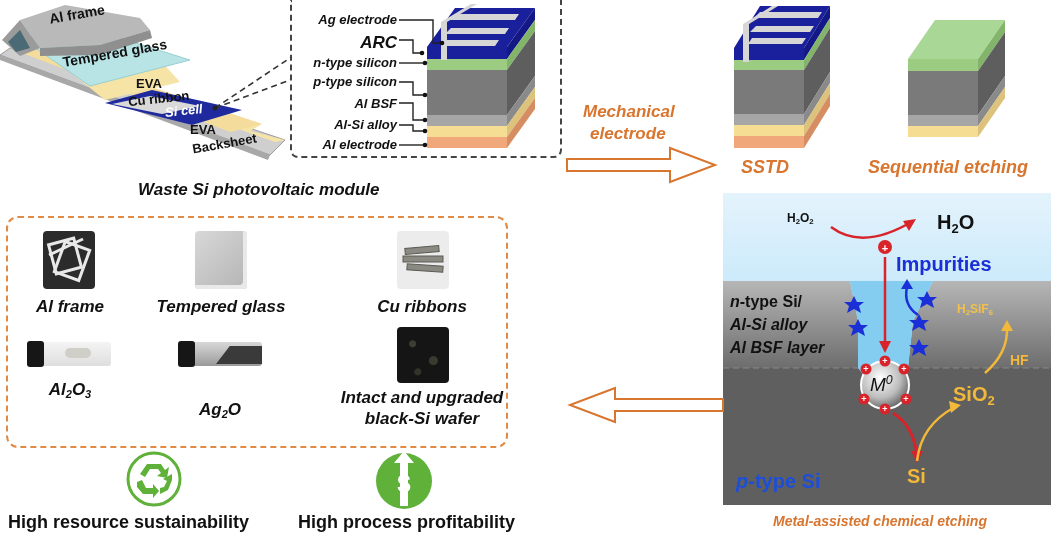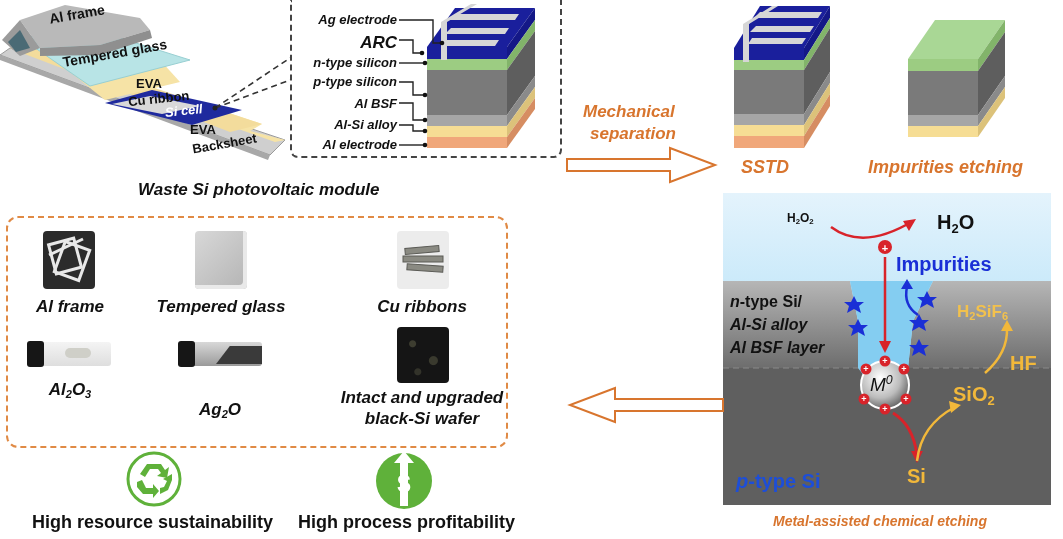--- a/index.html
+++ b/index.html
@@ -103,21 +103,21 @@
 
 <div class="abs lbl" style="right:666px;top:12px;font-size:13px;">Ag electrode</div>
 <div class="abs lbl" style="right:666px;top:33px;font-size:17px;">ARC</div>
 <div class="abs lbl" style="right:666px;top:55px;font-size:13px;">n-type silicon</div>
 <div class="abs lbl" style="right:666px;top:74px;font-size:13px;">p-type silicon</div>
 <div class="abs lbl" style="right:666px;top:96px;font-size:13px;">Al BSF</div>
 <div class="abs lbl" style="right:666px;top:117px;font-size:13px;">Al-Si alloy</div>
 <div class="abs lbl" style="right:666px;top:137px;font-size:13px;">Al electrode</div>
 
 <div class="abs lbl orange" style="left:583px;top:102px;font-size:17px;">Mechanical</div>
-<div class="abs lbl orange" style="left:590px;top:124px;font-size:17px;">separation</div>
+<div class="abs lbl orange" style="left:590px;top:124px;font-size:17px;">electrode</div>
 <svg class="abs" style="left:565px;top:145px" width="160" height="40" viewBox="0 0 160 40">
   <polygon points="2,14 105,14 105,3 150,20 105,37 105,26 2,26" fill="#fff" stroke="#d8752e" stroke-width="2"></polygon>
 </svg>
 
 <svg class="abs" style="left:730px;top:0" width="110" height="155" viewBox="0 0 110 155">
   <polygon points="4,48 30,6 100,6 74,48" fill="#1a1f9c"></polygon>
   <rect x="4" y="48" width="70" height="12" fill="#1a1f9c"></rect>
   <rect x="4" y="60" width="70" height="10" fill="#9ccc82"></rect>
   <rect x="4" y="70" width="70" height="44" fill="#7a7a7a"></rect>
   <rect x="4" y="114" width="70" height="11" fill="#a6a6a6"></rect>
@@ -140,21 +140,21 @@
   <polygon points="3,44 30,5 100,5 73,44" fill="#a9d795"></polygon>
   <rect x="3" y="44" width="70" height="12" fill="#9ccc82"></rect>
   <rect x="3" y="56" width="70" height="44" fill="#7a7a7a"></rect>
   <rect x="3" y="100" width="70" height="11" fill="#a6a6a6"></rect>
   <rect x="3" y="111" width="70" height="11" fill="#f6dd94"></rect>
   <polygon points="73,44 100,5 100,17 73,56" fill="#82b46a"></polygon>
   <polygon points="73,56 100,17 100,61 73,100" fill="#5e5e5e"></polygon>
   <polygon points="73,100 100,61 100,72 73,111" fill="#8a8a8a"></polygon>
   <polygon points="73,111 100,72 100,83 73,122" fill="#dcc27a"></polygon>
 </svg>
-<div class="abs lbl orange" style="left:868px;top:157px;font-size:18px;">Impurities etching</div>
+<div class="abs lbl orange" style="left:868px;top:157px;font-size:18px;">Sequential etching</div>
 
 <svg class="abs" style="left:723px;top:193px" width="328" height="312" viewBox="0 0 328 312">
   <defs>
     <linearGradient id="liq" x1="0" y1="0" x2="0" y2="1">
       <stop offset="0" stop-color="#e4f3fc"></stop>
       <stop offset="1" stop-color="#8ed4f5"></stop>
     </linearGradient>
     <linearGradient id="upper" x1="0" y1="0" x2="0" y2="1">
       <stop offset="0" stop-color="#b6b6b6"></stop>
       <stop offset="1" stop-color="#6d6d6d"></stop>
@@ -220,22 +220,22 @@
   <path d="M262,180 Q285,160 284,135" fill="none" stroke="#f2b83a" stroke-width="2.5"></path>
   <polygon points="278,138 290,138 284,127" fill="#f2b83a"></polygon>
 </svg>
 
 <div class="abs" style="left:787px;top:211px;font-size:12px;font-weight:bold;color:#111;">H<span class="sub">2</span>O<span class="sub">2</span></div>
 <div class="abs" style="left:937px;top:211px;font-size:20px;font-weight:bold;color:#111;">H<span class="sub">2</span>O</div>
 <div class="abs" style="left:896px;top:253px;font-size:20px;font-weight:bold;color:#1a2fd6;">Impurities</div>
 <div class="abs lbl" style="left:730px;top:293px;font-size:16px;font-style:normal;"><i>n</i>-type Si/</div>
 <div class="abs lbl" style="left:730px;top:316px;font-size:16px;">Al-Si alloy</div>
 <div class="abs lbl" style="left:730px;top:339px;font-size:16px;">Al BSF layer</div>
-<div class="abs" style="left:957px;top:302px;font-size:17px;font-weight:bold;color:#f2c14d;">H<span class="sub">2</span>SiF<span class="sub">6</span></div>
-<div class="abs" style="left:1010px;top:352px;font-size:20px;font-weight:bold;color:#f2b83a;">HF</div>
+<div class="abs" style="left:957px;top:302px;font-size:12px;font-weight:bold;color:#f2c14d;">H<span class="sub">2</span>SiF<span class="sub">6</span></div>
+<div class="abs" style="left:1010px;top:352px;font-size:14px;font-weight:bold;color:#f2b83a;">HF</div>
 <div class="abs" style="left:953px;top:383px;font-size:20px;font-weight:bold;color:#f2b83a;">SiO<span class="sub">2</span></div>
 <div class="abs" style="left:870px;top:373px;font-size:19px;font-weight:normal;font-style:italic;color:#111;">M<span class="sup">0</span></div>
 <div class="abs" style="left:907px;top:465px;font-size:20px;font-weight:bold;color:#f2b83a;">Si</div>
 <div class="abs" style="left:736px;top:470px;font-size:20px;font-weight:bold;color:#1d4ed8;"><i>p</i>-type Si</div>
 
 <div class="abs lbl orange" style="left:773px;top:513px;font-size:14px;">Metal-assisted chemical etching</div>
 
 <svg class="abs" style="left:565px;top:385px" width="160" height="40" viewBox="0 0 160 40">
   <polygon points="158,14 50,14 50,3 5,20 50,37 50,26 158,26" fill="#fff" stroke="#d8752e" stroke-width="2"></polygon>
 </svg>
@@ -286,14 +286,14 @@
     <polygon points="12,32 17,30 21,38 28,38 28,34 34,41 28,48 28,44 18,44 12,37"></polygon>
     <polygon points="47,30 43,40 35,44 35,38 39,37 42,31 38,29 47,24"></polygon>
   </g>
 </svg>
 <svg class="abs" style="left:373px;top:448px" width="62" height="62" viewBox="0 0 62 62">
   <circle cx="31" cy="33" r="28" fill="#5fb13a"></circle>
   <polygon points="31,3 21,15 27,15 27,58 35,58 35,15 41,15" fill="#fff"></polygon>
   <text x="31" y="44" text-anchor="middle" font-size="24" font-weight="bold" fill="#fff">$</text>
 </svg>
 
-<div class="benefit" style="left:32px;top:512px;">High resource sustainability</div>
+<div class="benefit" style="left:8px;top:512px;">High resource sustainability</div>
 <div class="benefit" style="left:298px;top:512px;">High process profitability</div>
 
 </body></html>

